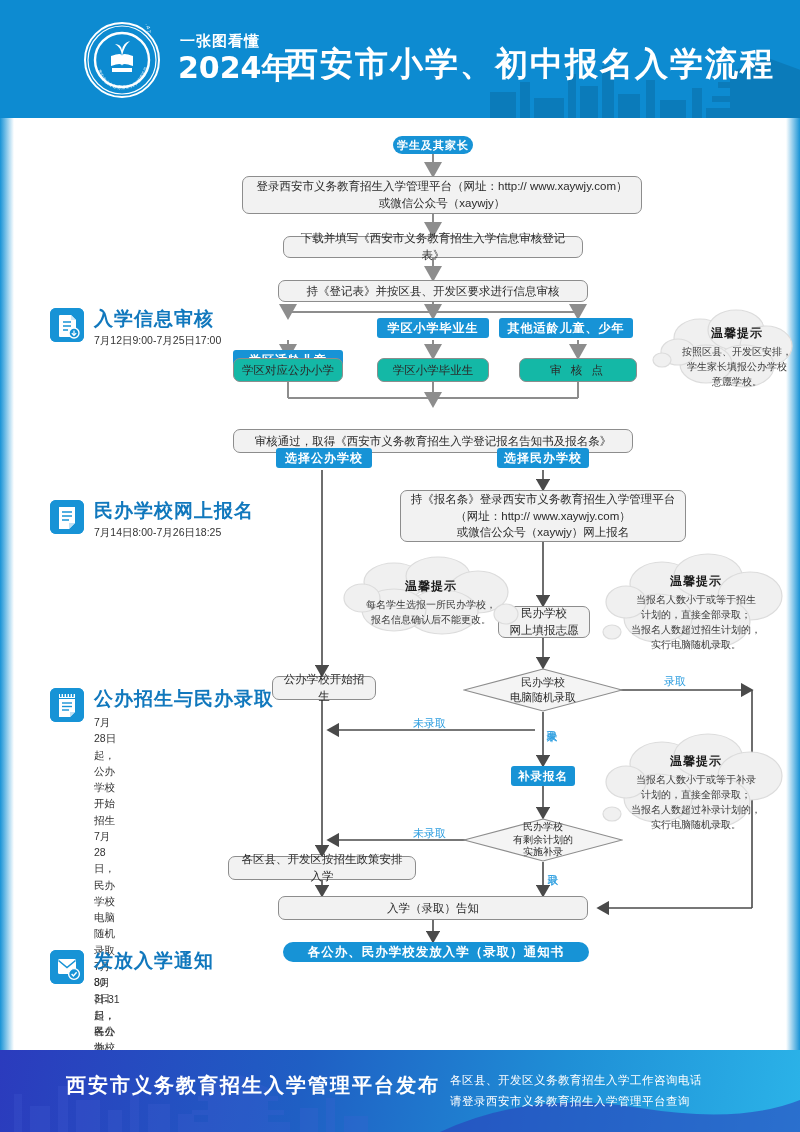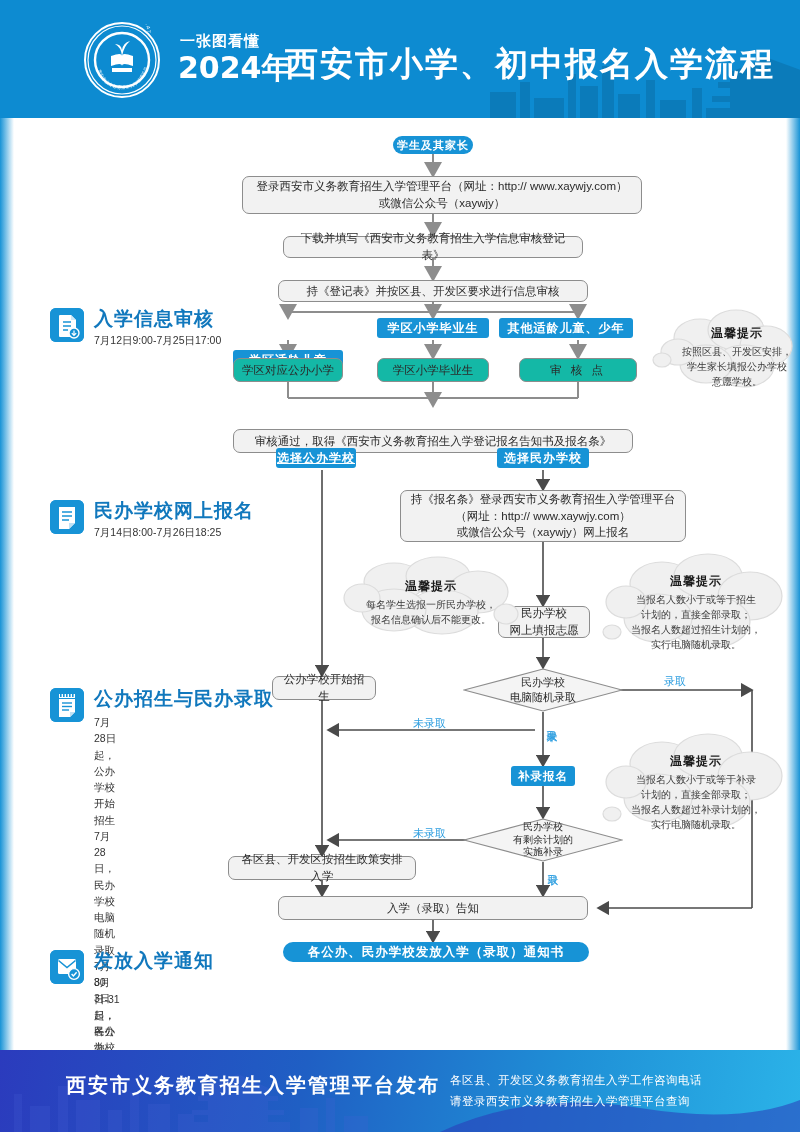--- a/index.html
+++ b/index.html
@@ -203,21 +203,21 @@
     <div class="badge" style="left:233px;top:200px;width:110px;height:20px;margin-top:32px;">学区适龄儿童</div>
     <div class="badge" style="left:377px;top:200px;width:112px;height:20px;">学区小学毕业生</div>
     <div class="badge" style="left:499px;top:200px;width:134px;height:20px;">其他适龄儿童、少年</div>
 
     <div class="node plain" style="left:233px;top:240px;width:110px;height:24px;">学区对应公办小学</div>
     <div class="node plain" style="left:377px;top:240px;width:112px;height:24px;">学区小学毕业生</div>
     <div class="node plain" style="left:519px;top:240px;width:118px;height:24px;letter-spacing:3px;">审 核 点</div>
 
     <div class="node" style="left:233px;top:288px;width:400px;height:24px;margin-top:23px;">审核通过，取得《西安市义务教育招生入学登记报名告知书及报名条》</div>
 
-    <div class="badge" style="left:276px;top:330px;width:80px;height:20px;text-decoration:underline;">选择公办学校</div>
+    <div class="badge" style="left:276px;top:330px;width:96px;height:20px;">选择公办学校</div>
     <div class="badge" style="left:497px;top:330px;width:92px;height:20px;">选择民办学校</div>
 
     <div class="node" style="left:400px;top:372px;width:286px;height:52px;white-space:pre-line;">持《报名条》登录西安市义务教育招生入学管理平台
 （网址：http:// www.xaywjy.com）
 或微信公众号（xaywjy）网上报名</div>
 
     <div class="node" style="left:498px;top:488px;width:92px;height:32px;white-space:pre-line;">民办学校
 网上填报志愿</div>
 
     <div class="node" style="left:272px;top:558px;width:104px;height:24px;">公办学校开始招生</div>

